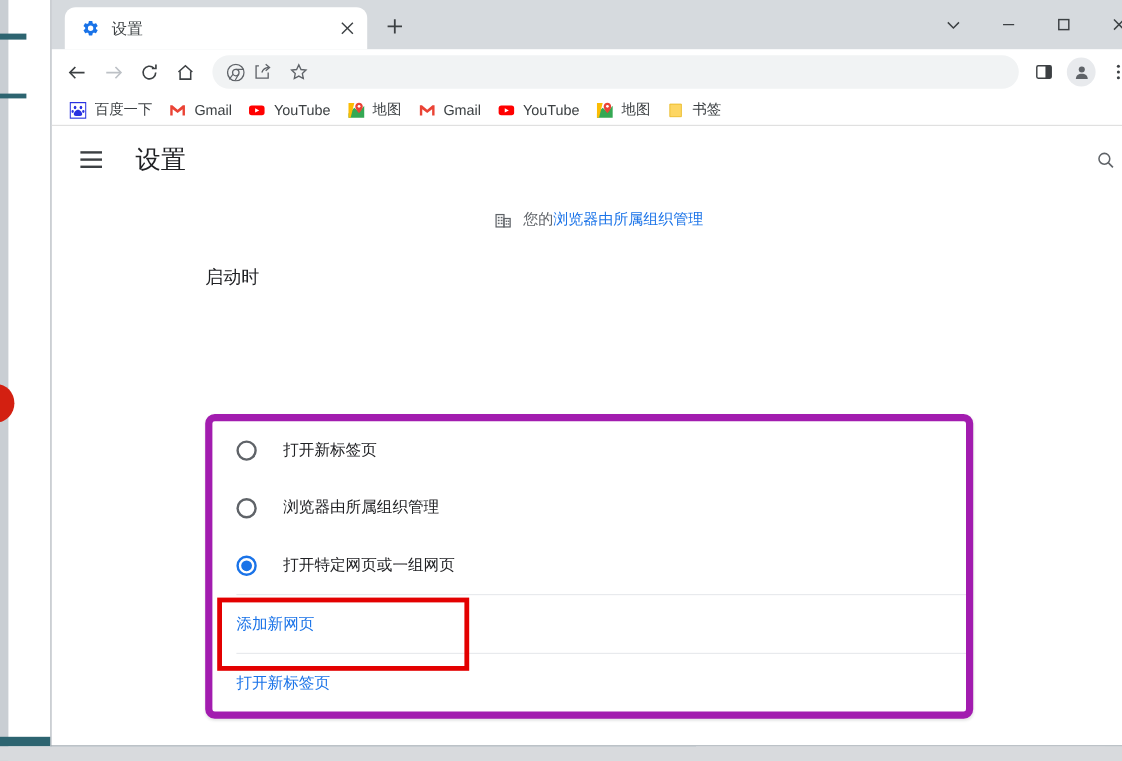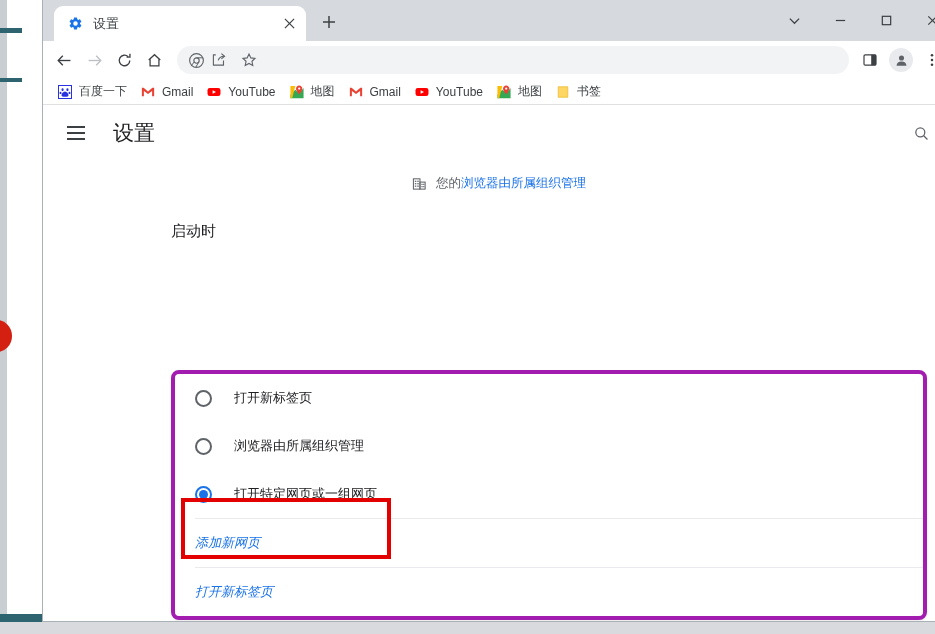--- a/index.html
+++ b/index.html
@@ -192,24 +192,24 @@
   #managed-banner .mb-link { color: #1a73e8; }
 
   #section-title {
     margin: 30px 0 0 128px;
     font-size: 15px;
     color: #202124;
   }
 
   #card {
     position: absolute;
-    left: 128px; top: 265px;
-    width: 756px;
-    background: #ffffff;
-    border: 4px solid #a21caf;
+    left: 128px; top: 240px;
+    width: 640px;
+    background: #ffffff;
+    border: 6px solid #a21caf;
     border-radius: 8px;
     box-shadow: 0 1px 2px rgba(60,64,67,.12);
   }
   .opt-row {
     display: flex; align-items: center;
     height: 48px;
     padding-left: 20px;
   }
   .radio {
     width: 17px; height: 17px;
@@ -230,21 +230,20 @@
   }
   .divider {
     height: 1px;
     background: #e8eaed;
     margin-left: 20px;
   }
   .action-row {
     height: 48px;
     display: flex; align-items: center;
     padding-left: 20px;
-    font-style: italic;
   }
   .action-link {
     font-size: 13px;
     color: #1a73e8;
   }
 
   
   #annotation-box {
     position: absolute;
     left: 138px; top: 393px;

